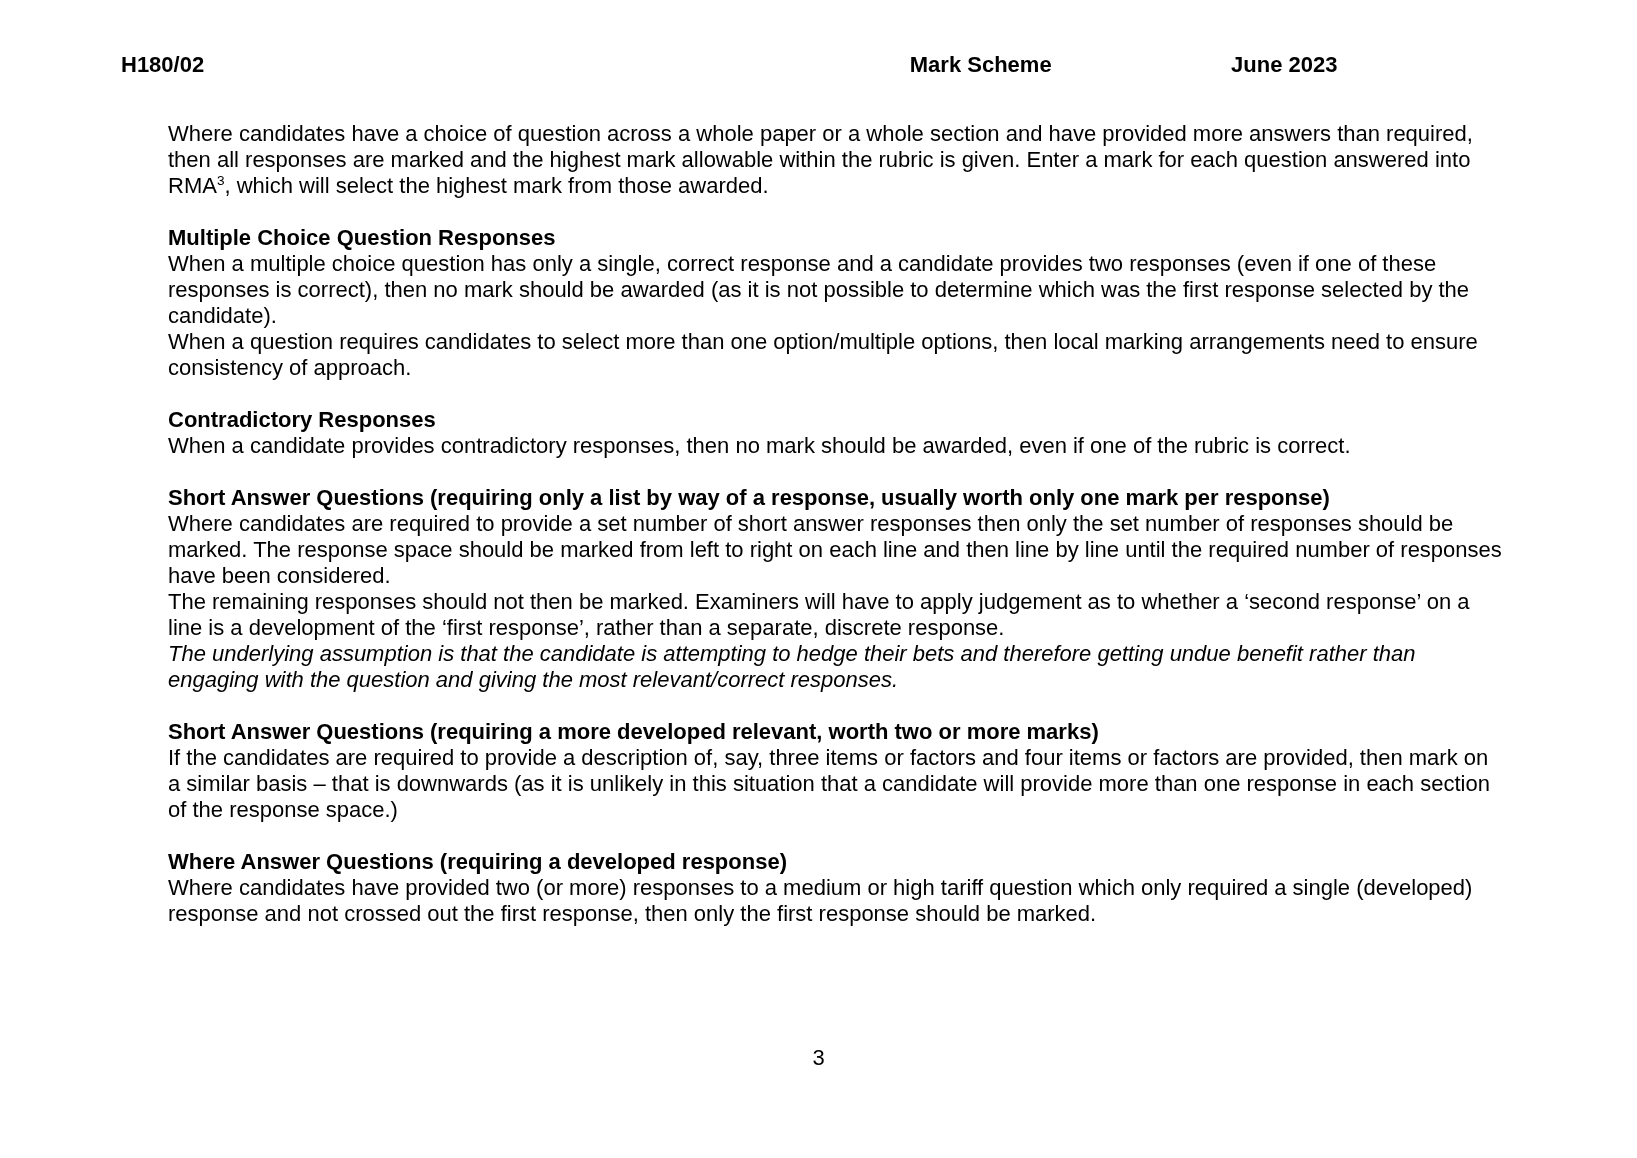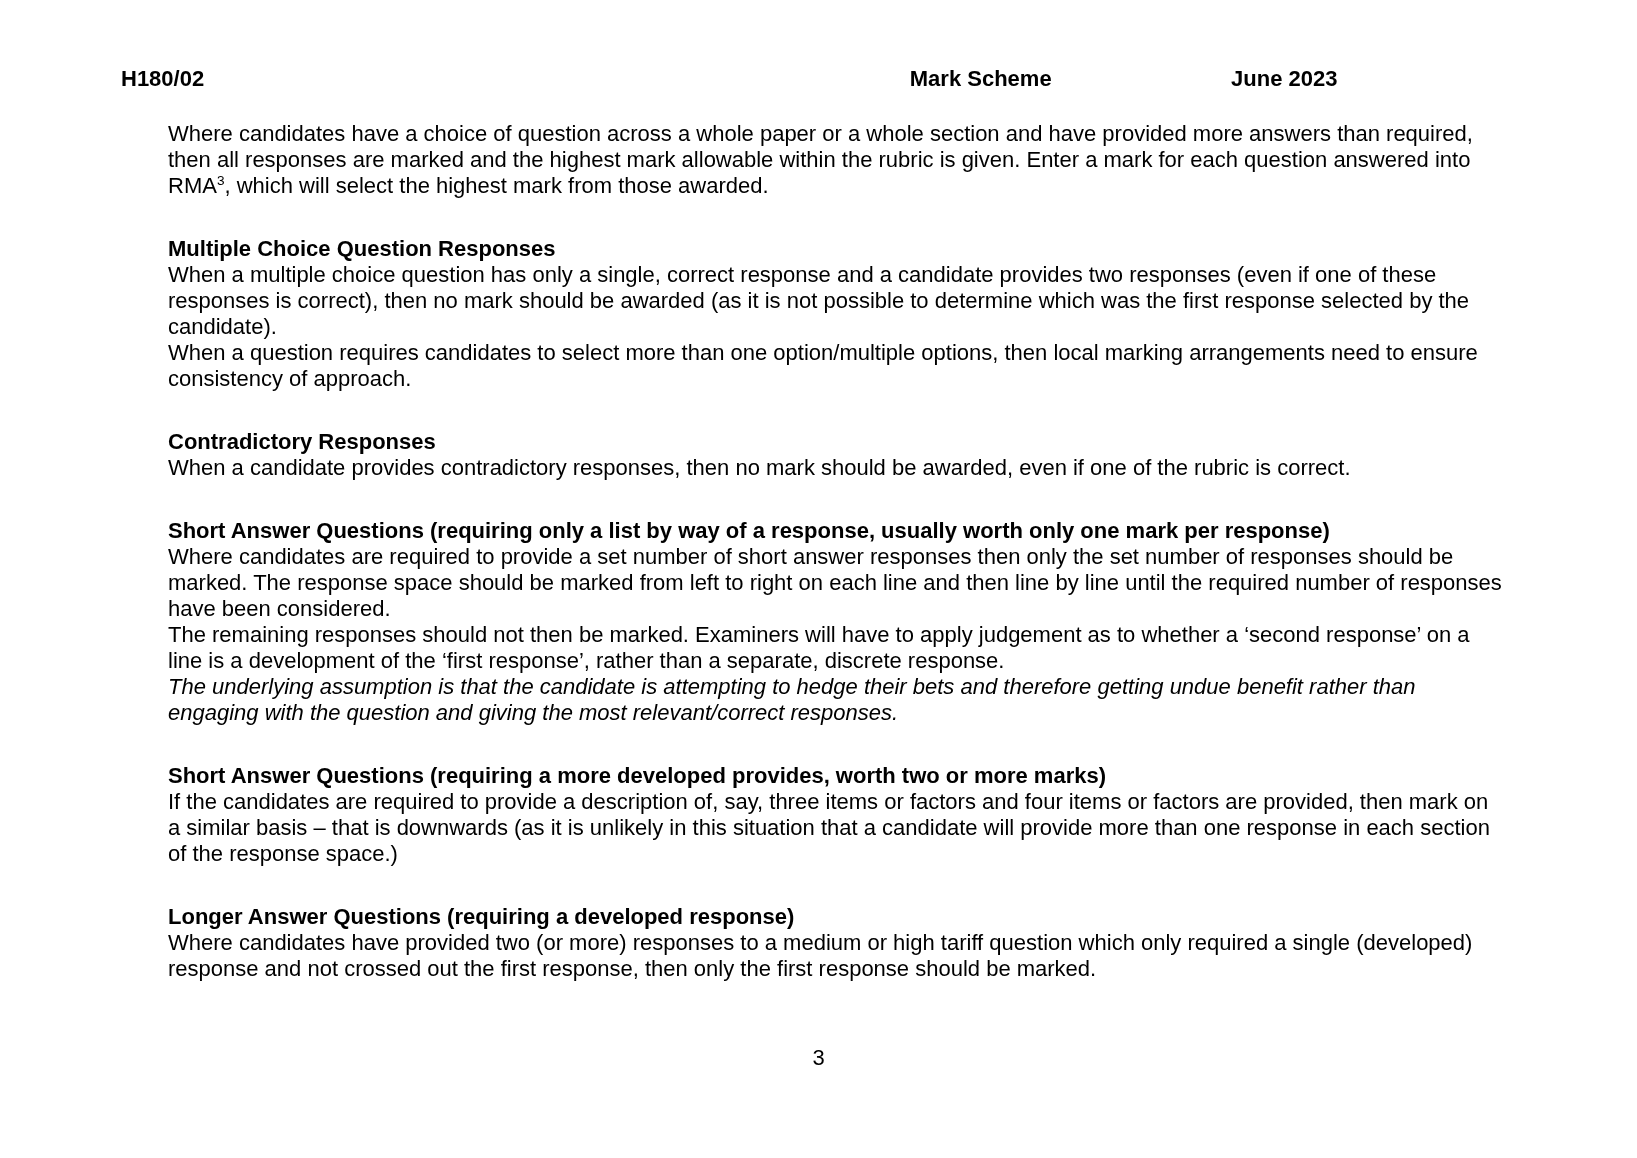--- a/index.html
+++ b/index.html
@@ -15,41 +15,41 @@
   }
   .page {
     position: relative;
     width: 1637px;
     height: 1158px;
     background: #ffffff;
     overflow: hidden;
   }
   .doc-header {
     position: absolute;
-    top: 66px;
+    top: 52px;
     left: 121px;
     right: 120px;
     display: flex;
     align-items: baseline;
     font-weight: bold;
     font-size: 22px;
     line-height: 26px;
   }
   .doc-header .h-left   { flex: 1; text-align: left; }
   .doc-header .h-center { flex: 1; text-align: right; }
   .doc-header .h-right  { flex: 1; text-align: center; }
   .doc-body {
     position: absolute;
     top: 113px;
     left: 168px;
     width: 1337px;
     font-size: 22px;
     line-height: 26px;
   }
-  .section { margin-top: 37px; }
+  .section { margin-top: 26px; }
   .section:first-child { margin-top: 8px; }
   .heading { font-weight: bold; }
   .para { margin: 0; }
   .para.italic { font-style: italic; }
   .para sup {
     font-size: 0.62em;
     line-height: 0;
     vertical-align: super;
   }
   .doc-footer {
@@ -86,25 +86,25 @@
         <div class="heading">Contradictory Responses</div>
         <div class="para normal"><span>When a candidate provides contradictory responses, then no mark should be awarded, even if one of the rubric is correct.</span></div>
       </section>
       <section class="section">
         <div class="heading">Short Answer Questions (requiring only a list by way of a response, usually worth only one mark per response)</div>
         <div class="para normal"><span>Where candidates are required to provide a set number of short answer responses then only the set number of responses should be marked. The response space should be marked from left to right on each line and then line by line until the required number of responses have been considered.</span></div>
         <div class="para normal"><span>The remaining responses should not then be marked. Examiners will have to apply judgement as to whether a ‘second response’ on a line is a development of the ‘first response’, rather than a separate, discrete response.</span></div>
         <div class="para italic"><span>The underlying assumption is that the candidate is attempting to hedge their bets and therefore getting undue benefit rather than engaging with the question and giving the most relevant/correct responses.</span></div>
       </section>
       <section class="section">
-        <div class="heading">Short Answer Questions (requiring a more developed provides, worth two or more marks)</div>
+        <div class="heading">Short Answer Questions (requiring a more developed relevant, worth two or more marks)</div>
         <div class="para normal"><span>If the candidates are required to provide a description of, say, three items or factors and four items or factors are provided, then mark on a similar basis – that is downwards (as it is unlikely in this situation that a candidate will provide more than one response in each section of the response space.)</span></div>
       </section>
       <section class="section">
-        <div class="heading">Longer Answer Questions (requiring a developed response)</div>
+        <div class="heading">Where Answer Questions (requiring a developed response)</div>
         <div class="para normal"><span>Where candidates have provided two (or more) responses to a medium or high tariff question which only required a single (developed) response and not crossed out the first response, then only the first response should be marked.</span></div>
       </section>
     </main>
 
   <footer class="doc-footer">
     <span>3</span>
   </footer>
 
 </div>
 

